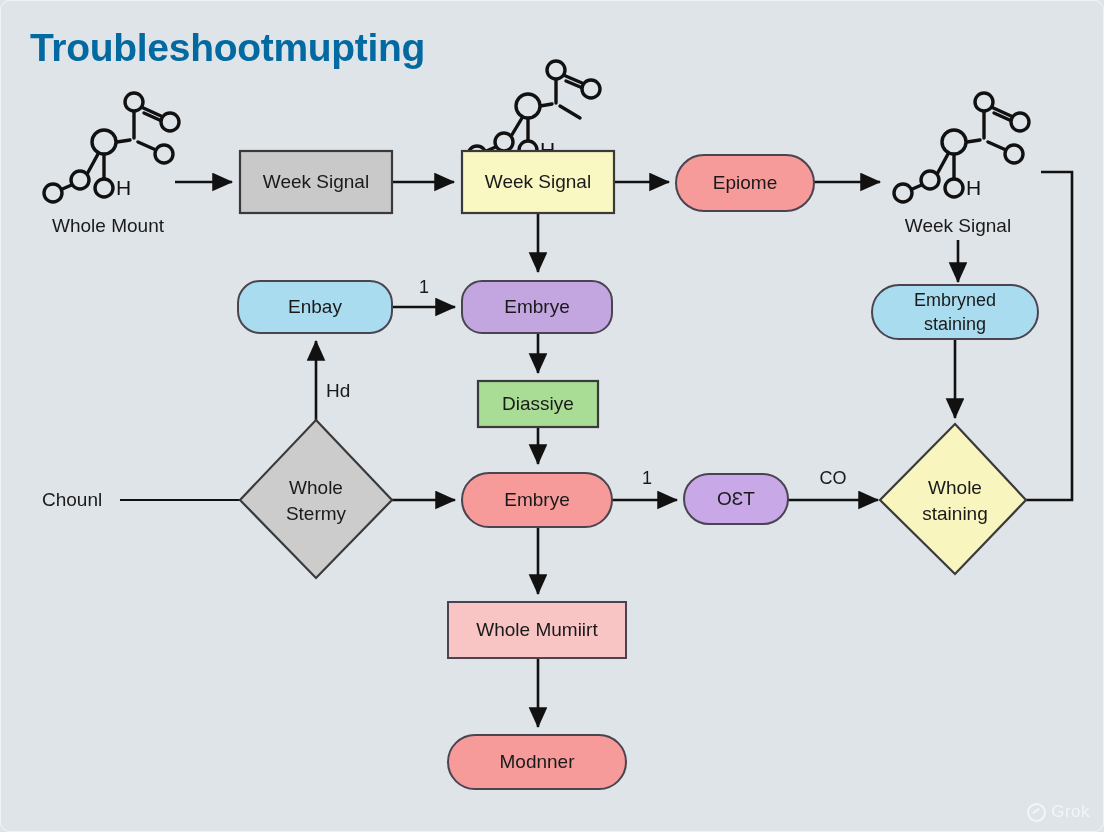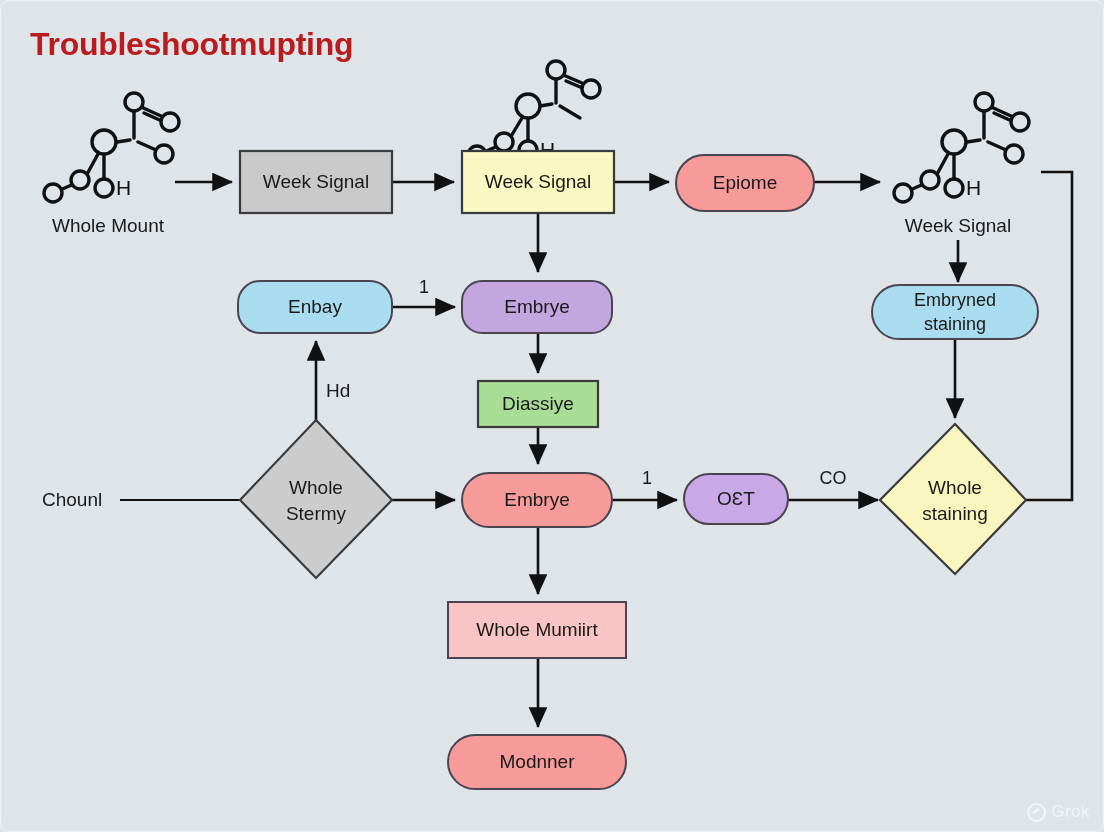--- a/index.html
+++ b/index.html
@@ -22,23 +22,23 @@
     position: absolute;
     inset: 0;
     pointer-events: none;
     box-shadow: inset 0 0 0 1px rgba(255,255,255,0.55);
     border-radius: 10px;
   }
   .diagram-title {
     position: absolute;
     left: 30px;
     top: 26px;
-    font-size: 32px;
+    font-size: 39px;
     font-weight: bold;
-    color: #b91c1c;
+    color: #0369a1;
     letter-spacing: -0.3px;
     white-space: nowrap;
   }
   svg.layer {
     position: absolute;
     left: 0; top: 0;
     width: 1104px;
     height: 832px;
   }
   .node-label {

